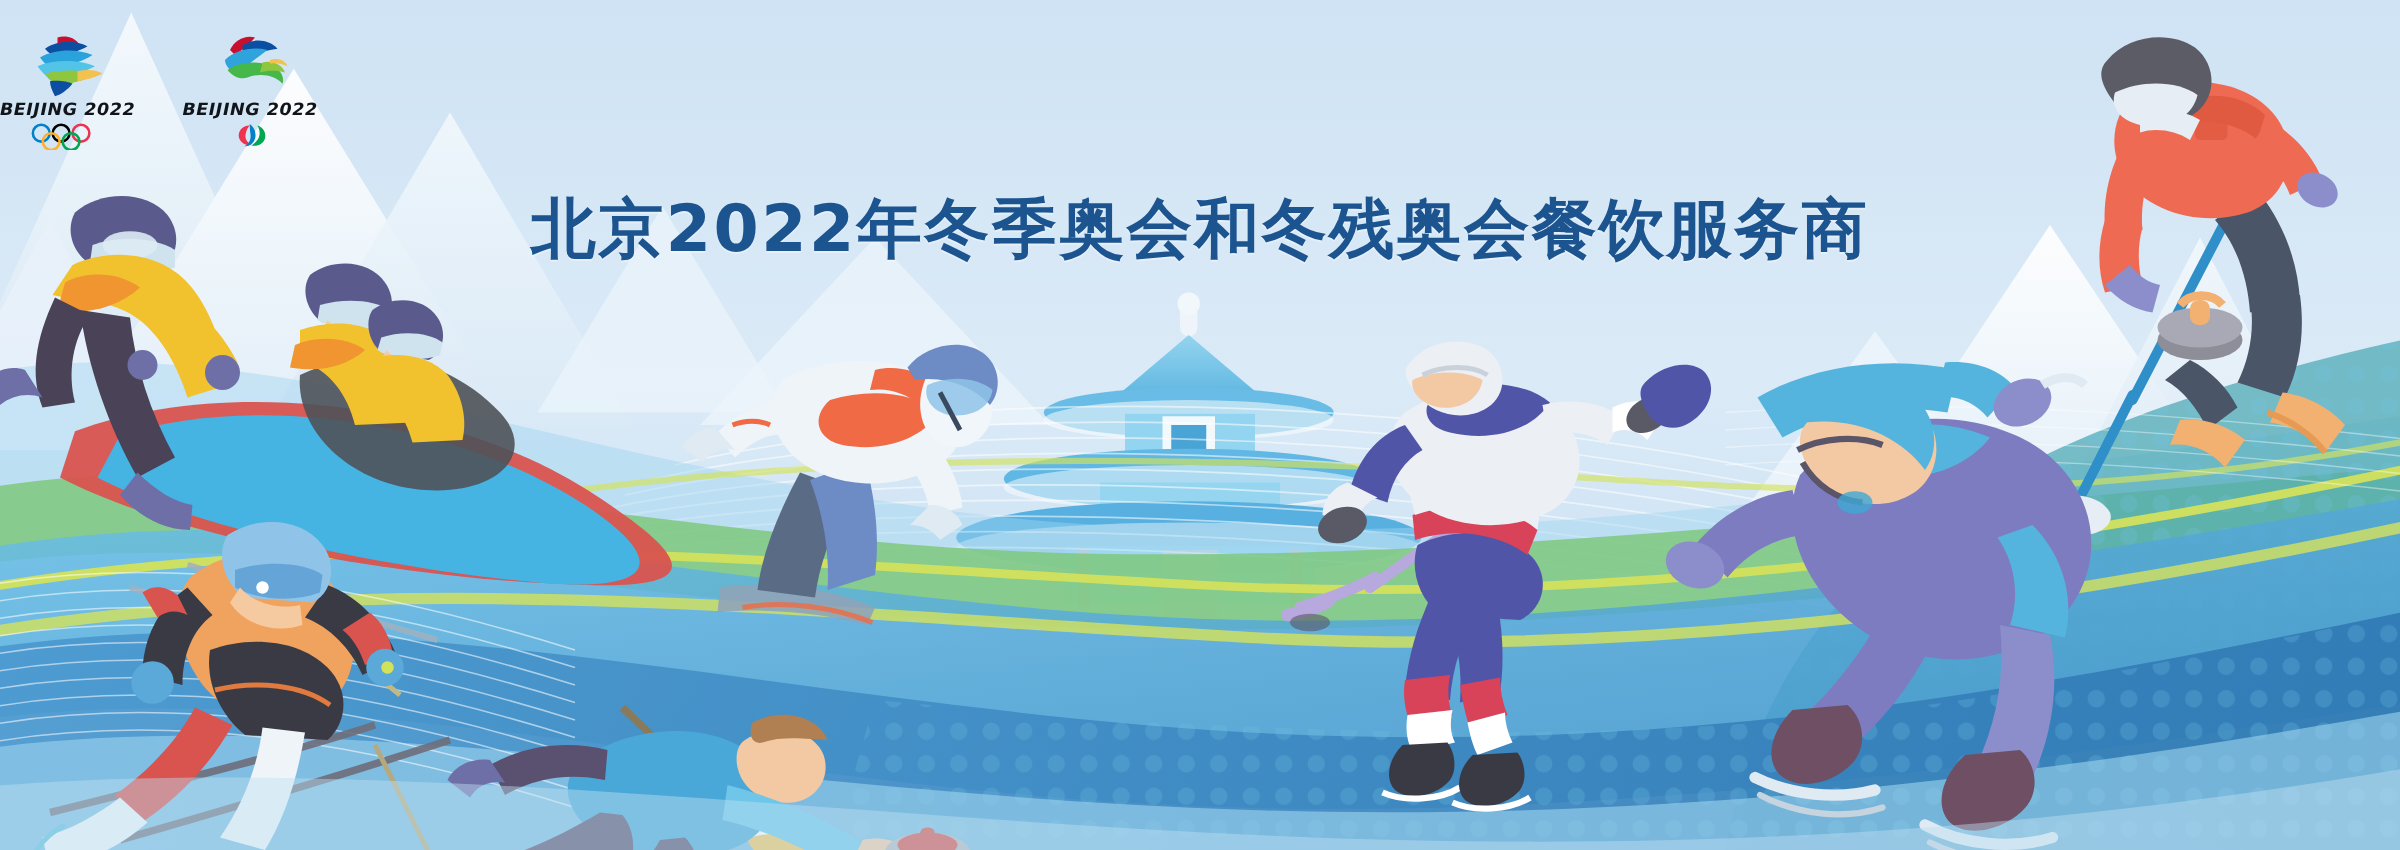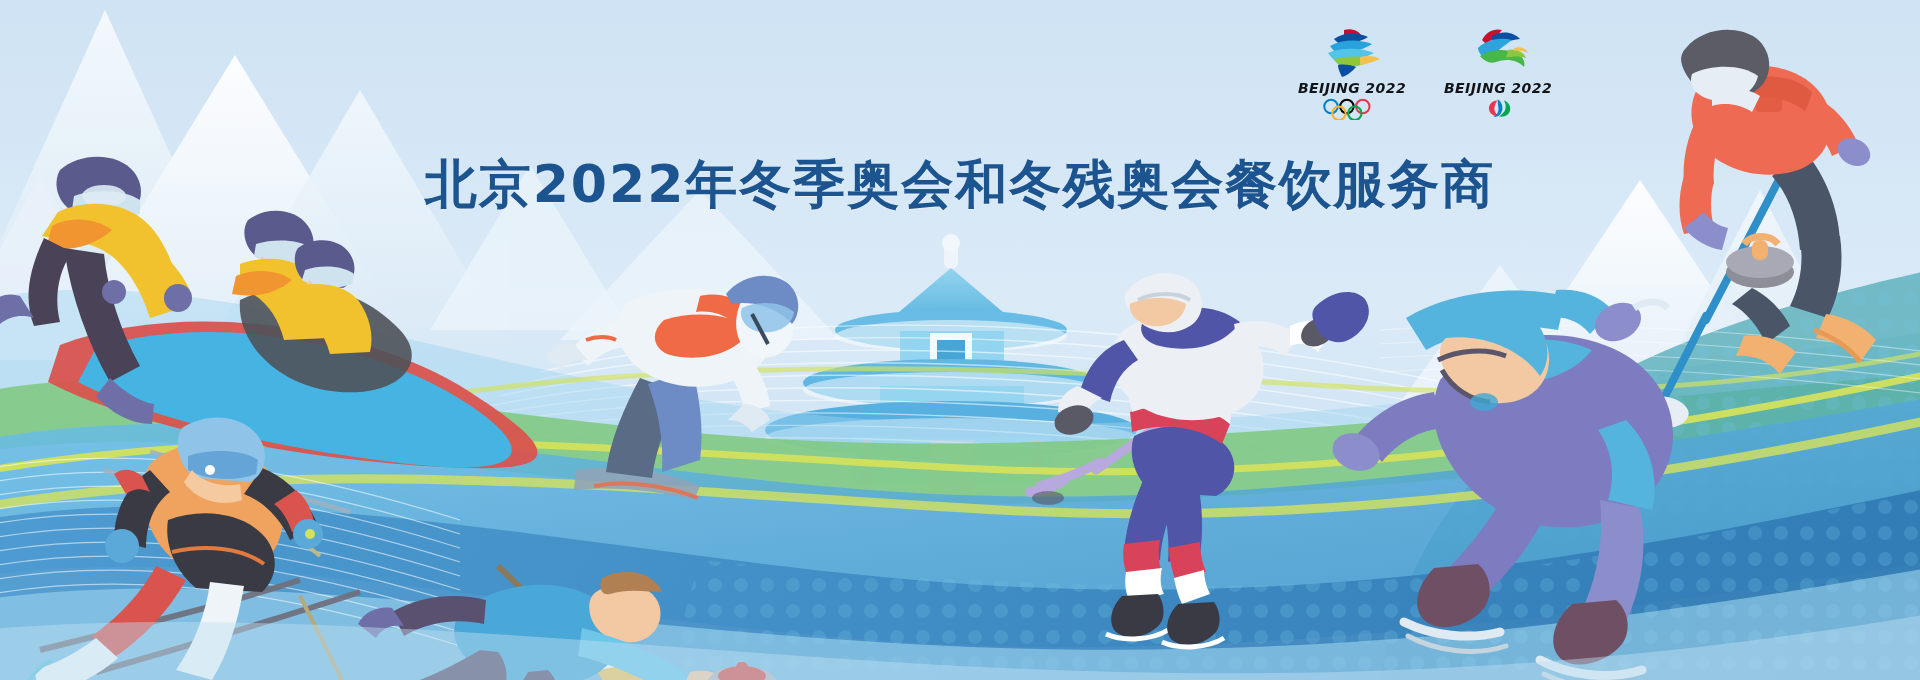--- a/index.html
+++ b/index.html
@@ -10,21 +10,21 @@
     position:relative;
     width:1920px;height:680px;
     overflow:hidden;
     background:linear-gradient(175deg,#cfe2f3 0%,#d8e9f6 30%,#cfe4f4 60%,#c2dcf0 100%);
   }
   #banner svg.layer{position:absolute;inset:0;width:1920px;height:680px;display:block;}
 
   
   #emblems{
     position:absolute;left:0;top:26px;width:1552px;
-    display:flex;justify-content:flex-end;align-items:flex-start;gap:38px;
+    display:flex;justify-content:flex-start;align-items:flex-start;gap:38px;
     z-index:40;
   }
   .emblem{width:108px;display:flex;flex-direction:column;align-items:center;}
   .emblem .mark{width:76px;height:52px;}
   .emblem .wordmark{
     font-family:"DejaVu Sans","Liberation Sans",sans-serif;
     font-weight:bold;font-style:italic;
     font-size:13.5px;letter-spacing:.4px;color:#111418;
     margin-top:2px;white-space:nowrap;
     transform:scaleX(1.04);

